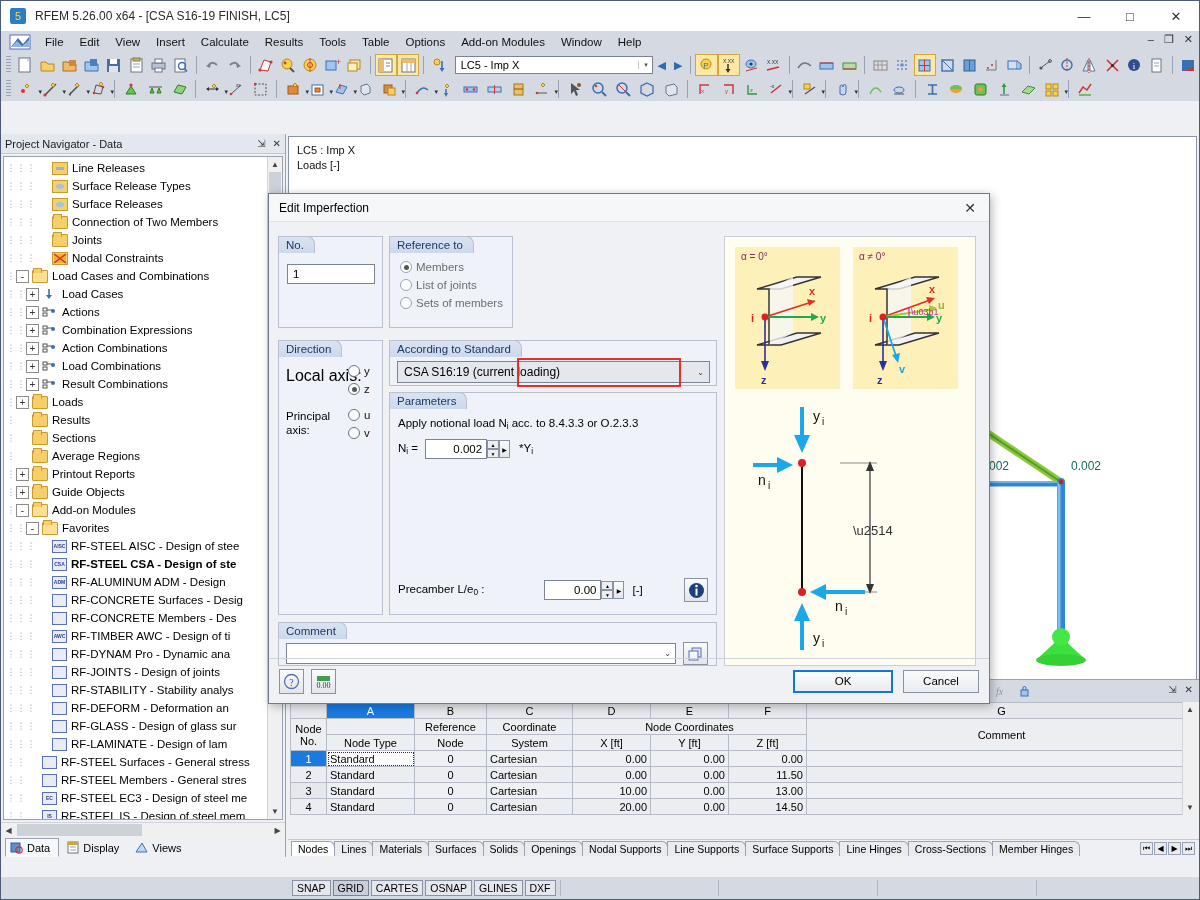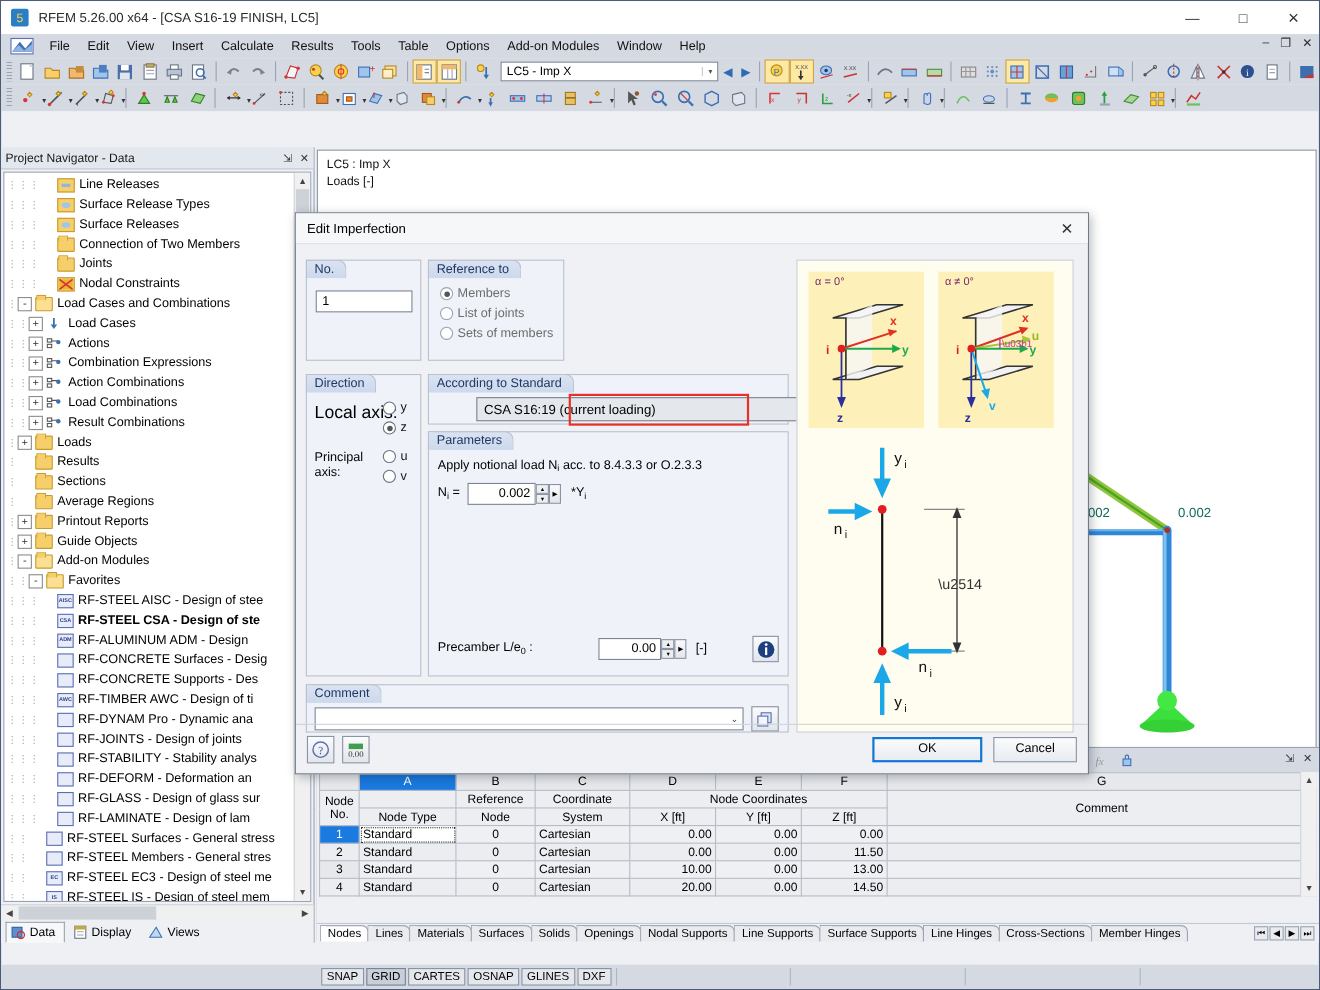--- a/index.html
+++ b/index.html
@@ -161,21 +161,21 @@
           background:#fff; display:inline-block; position:relative; flex:none; }
   .rdot.on::after { content:""; position:absolute; left:2.5px; top:2.5px; width:5px; height:5px;
                     border-radius:50%; background:#555; }
   .rdot.act { border-color:#6b7480; }
   .dbtn { border:1px solid #8a93a3; background:linear-gradient(to bottom,#fafbfc,#e2e5ea);
           display:flex; align-items:center; justify-content:center; }
   .spin { display:flex; flex-direction:column; width:12px; height:18px; }
   .spin span { flex:1; border:1px solid #8a93a3; background:#eceef2;
                display:flex; align-items:center; justify-content:center; font-size:5px; }
   .combo { background:#e4e7ec; border:1px solid #7b8494; height:22px;
-           display:flex; align-items:center; padding-left:6px; font-size:12px;margin-left:36px; }
+           display:flex; align-items:center; padding-left:6px; font-size:12px; }
   .combo .ar { margin-left:auto; width:17px; text-align:center; font-size:8px; color:#333; }
   .hilite { position:absolute; border:2px solid #e8302a; }
   .dlg-foot { position:absolute; left:0; right:0; bottom:0; height:45px;
               border-top:1px solid #cfd3da; display:flex; align-items:center; padding:0 10px; }
   .okbtn { width:100px; height:23px; font-size:11.5px; display:flex; align-items:center;
            justify-content:center; border:2px solid #1277d4;
            background:linear-gradient(to bottom,#fafbfc,#e8ebf0); }
   .cancelbtn { width:76px; height:23px; font-size:11.5px; display:flex; align-items:center;
                justify-content:center; border:1px solid #8a93a3;
                background:linear-gradient(to bottom,#fafbfc,#e8ebf0); margin-left:10px; }
@@ -1026,21 +1026,21 @@
               <span class="tnoexp"></span>
               <span class="modicon"></span>
               <span style="">RF-CONCRETE Surfaces - Desig</span>
             </div>
             <div class="trow">
               <span class="tdash">⋮</span>
               <span class="tdash">⋮</span>
               <span class="tdash">⋮</span>
               <span class="tnoexp"></span>
               <span class="modicon"></span>
-              <span style="">RF-CONCRETE Supports - Des</span>
+              <span style="">RF-CONCRETE Members - Des</span>
             </div>
             <div class="trow">
               <span class="tdash">⋮</span>
               <span class="tdash">⋮</span>
               <span class="tdash">⋮</span>
               <span class="tnoexp"></span>
               <span class="modicon">AWC</span>
               <span style="">RF-TIMBER AWC - Design of ti</span>
             </div>
             <div class="trow">

